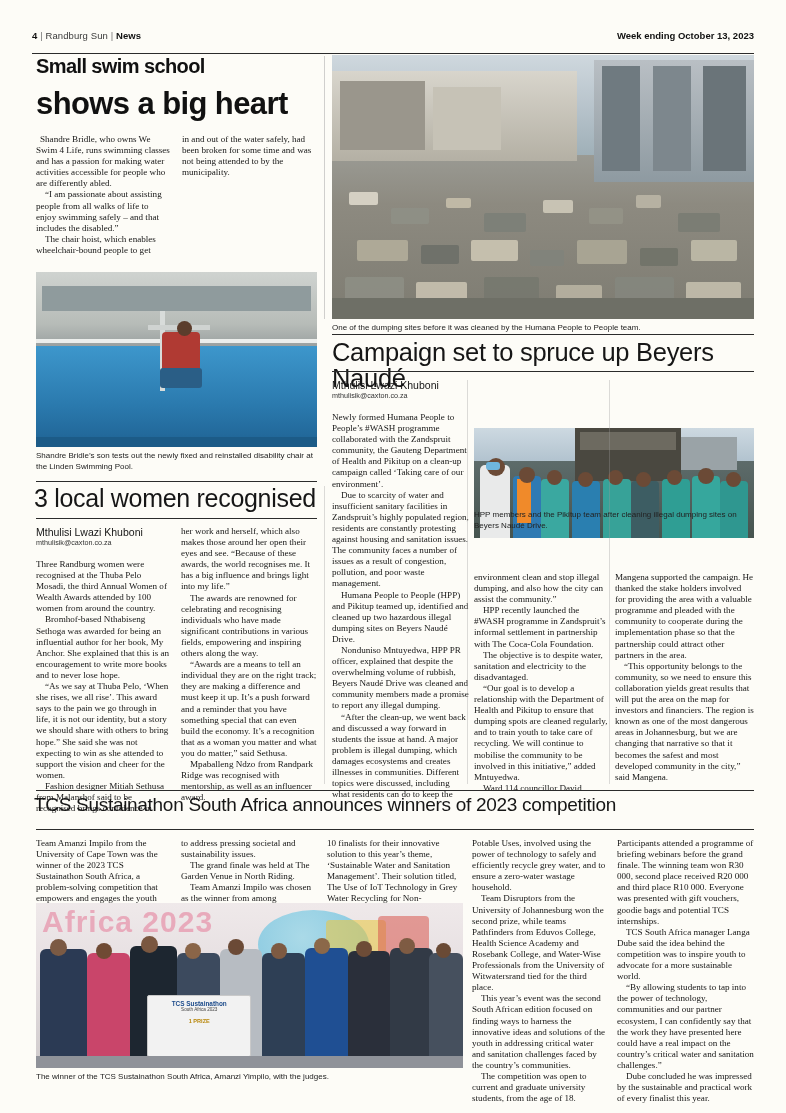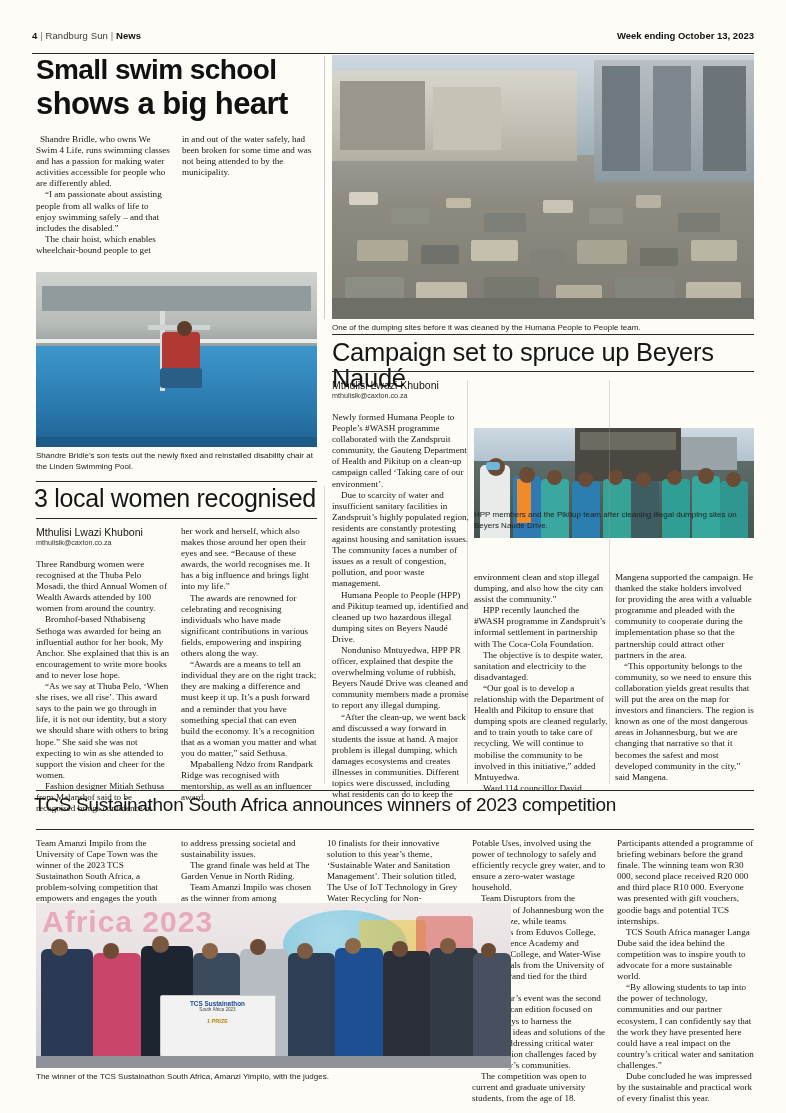--- a/index.html
+++ b/index.html
@@ -89,21 +89,21 @@
   #photo-pool .deck{position:absolute;left:0;top:0;right:0;height:42%;
     background:linear-gradient(180deg,#cfd3d0 0%,#b7bcb8 70%,#9aa0a0 100%);}
 
   
   #photo-hpp{background:#8fa6b2;}
   #photo-hpp .sky{background:linear-gradient(180deg,#cdd9e1 0%,#b2c3cf 100%);height:30%;}
   #photo-hpp .ground{background:linear-gradient(180deg,#5d6b6a 0%,#46544f 100%);height:70%;}
   .truckbox{position:absolute;background:#4c4a44;}
 
   
-  #photo-tcs{background:#4c1d95;padding-left:48px;}
+  #photo-tcs{background:#4c1d95;}
   #photo-tcs .bg{position:absolute;inset:0;background:linear-gradient(180deg,#efe9ea 0%,#e6dfe1 40%,#cfcbcc 100%);}
   .afr-text{
     position:absolute;left:6px;top:2px;
     font-family:"Liberation Sans", sans-serif;
     font-size:30px;font-weight:bold;color:#e8a0b4;letter-spacing:1px;opacity:.85;
   }
   .person{position:absolute;bottom:0;border-radius:6px 6px 0 0;}
   .head{position:absolute;border-radius:50%;background:#6b4a36;}
   .board{position:absolute;background:#f2f2f2;border:1px solid #c9c9c9;border-radius:2px;}
   .board .bt{font-family:"Liberation Sans",sans-serif;font-size:6.4px;color:#1b4a8a;font-weight:bold;text-align:center;}
@@ -121,21 +121,21 @@
     <div class="mast-left">
       <b>4</b>
       <span class="sep">|</span>
       <span>Randburg Sun</span>
       <span class="sep">|</span>
       <span class="sec">News</span>
     </div>
     <div class="mast-right">Week ending October 13, 2023</div>
   </div>
 
-  <div class="hl" style="position:absolute;left:36px;top:56px;width:290px;font-size:28px;">Small swim school</div>
+  <div class="hl" style="position:absolute;left:36px;top:56px;width:290px;font-size:20px;">Small swim school</div>
   <div class="hl" style="position:absolute;left:36px;top:88px;width:290px;font-size:31px;">shows a big heart</div>
 
   <div class="colwrap body-col" style="left:36px;top:134px;width:135px;">
     <p class="first">Shandre Bridle, who owns We Swim 4 Life, runs swimming classes and has a passion for making water activities accessible for people who are differently abled.</p>
     <p>“I am passionate about assisting people from all walks of life to enjoy swimming safely – and that includes the disabled.”</p>
     <p>The chair hoist, which enables wheelchair-bound people to get</p>
   </div>
   <div class="colwrap body-col" style="left:182px;top:134px;width:135px;">
     <p class="noind">in and out of the water safely, had been broken for some time and was not being attended to by the municipality.</p>
   </div>

